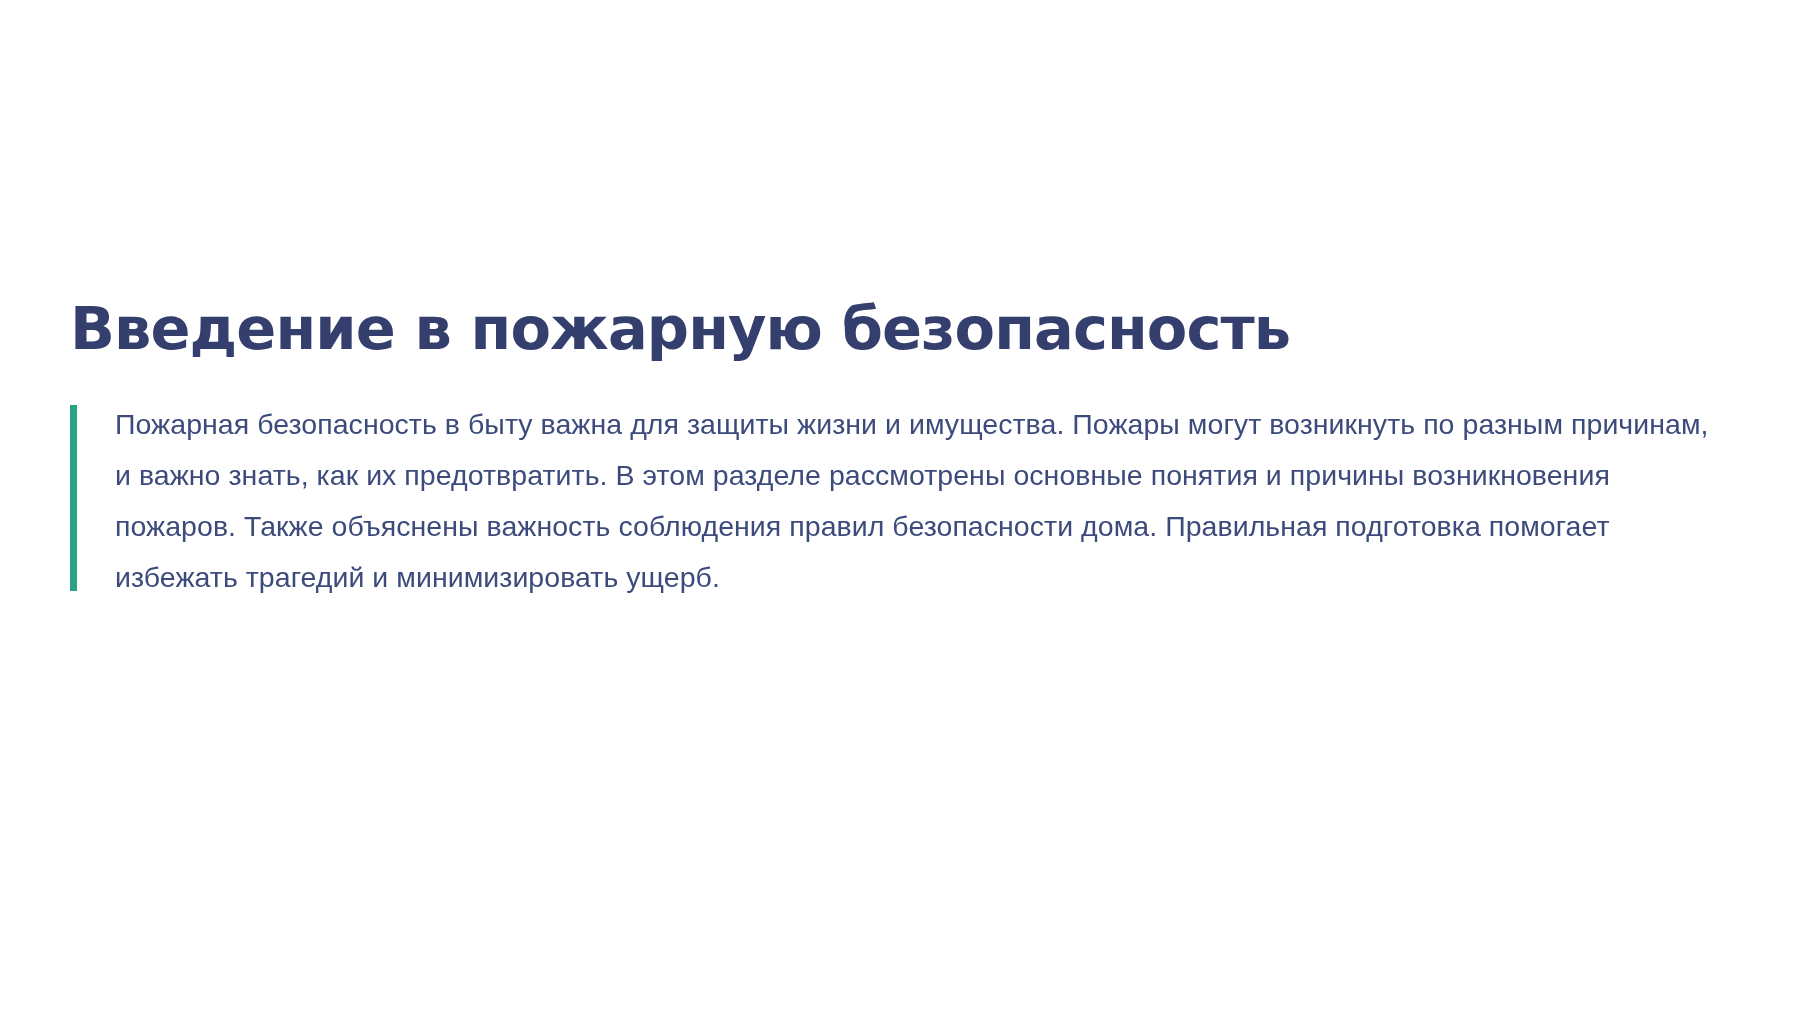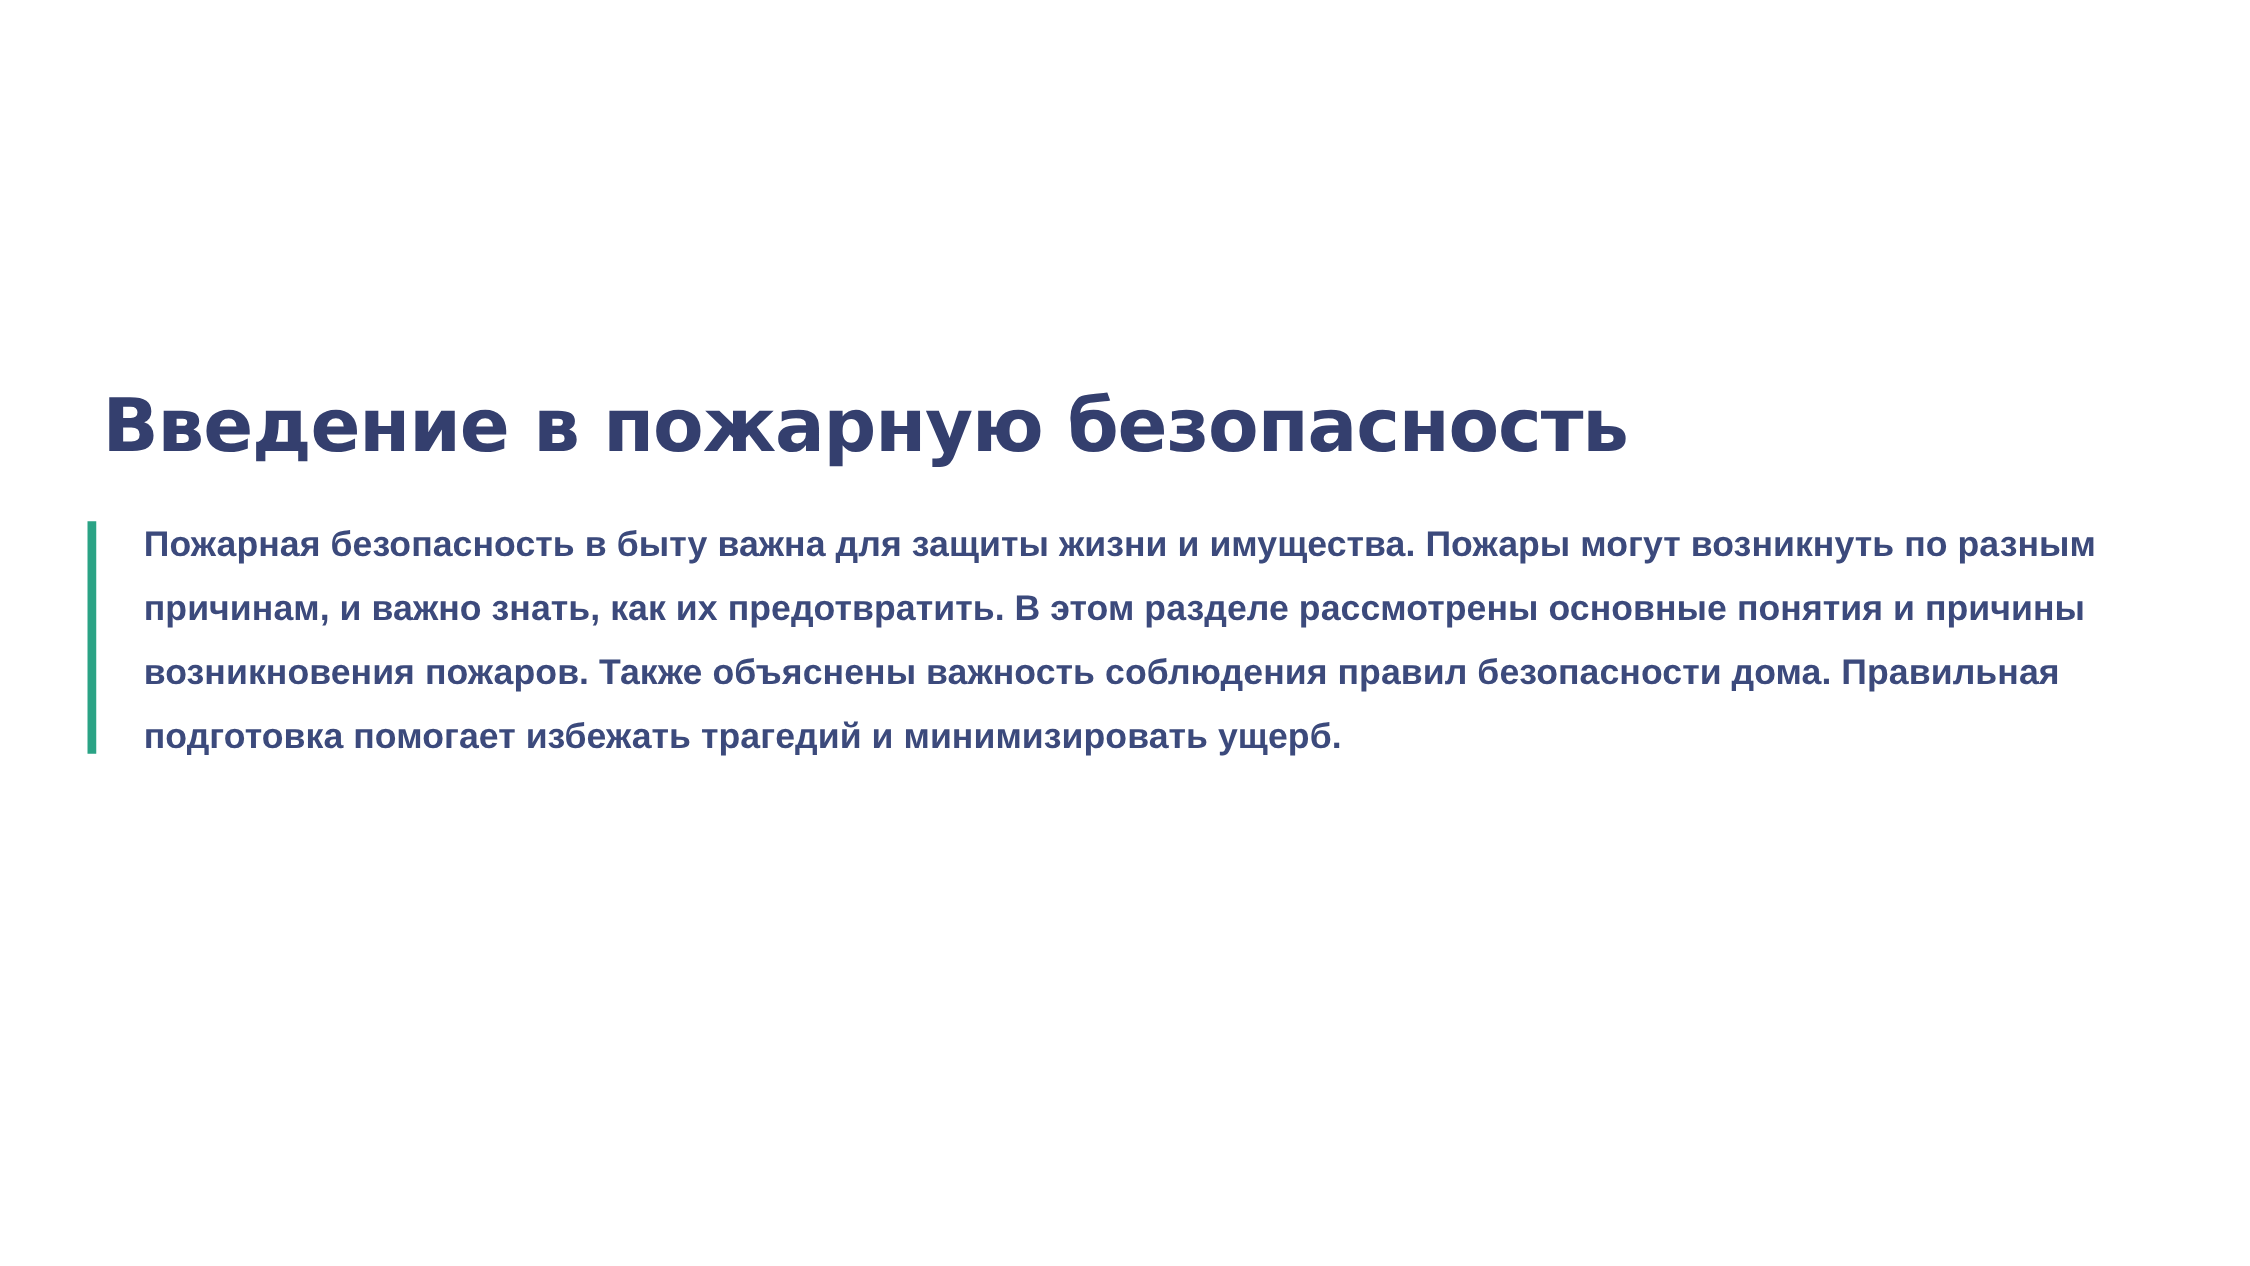--- a/index.html
+++ b/index.html
@@ -24,21 +24,21 @@
   }
 
   .content-block {
     position: absolute;
     left: 70px;
     top: 292px;
     width: 1660px;
   }
 
   .section-heading {
-    margin: 12px;
+    margin: 0;
     padding: 0;
     font-family: "DejaVu Sans", "Liberation Sans", sans-serif;
     font-size: 59px;
     line-height: 74px;
     font-weight: 700;
     letter-spacing: -0.9px;
     color: #343f6e;
     white-space: nowrap;
     -webkit-font-smoothing: antialiased;
   }
@@ -58,21 +58,21 @@
     background: #2aa385;
     border-radius: 0px;
   }
 
   .body-paragraph {
     margin: 0;
     padding: 0;
     font-family: "Liberation Sans", "DejaVu Sans", sans-serif;
     font-size: 28.5px;
     line-height: 51px;
-    font-weight: 700;
+    font-weight: 400;
     color: #3c4a7c;
     letter-spacing: 0.05px;
     width: 1596px;
     text-align: left;
   }
 </style>
 </head>
 <body>
 
 <div class="slide">

